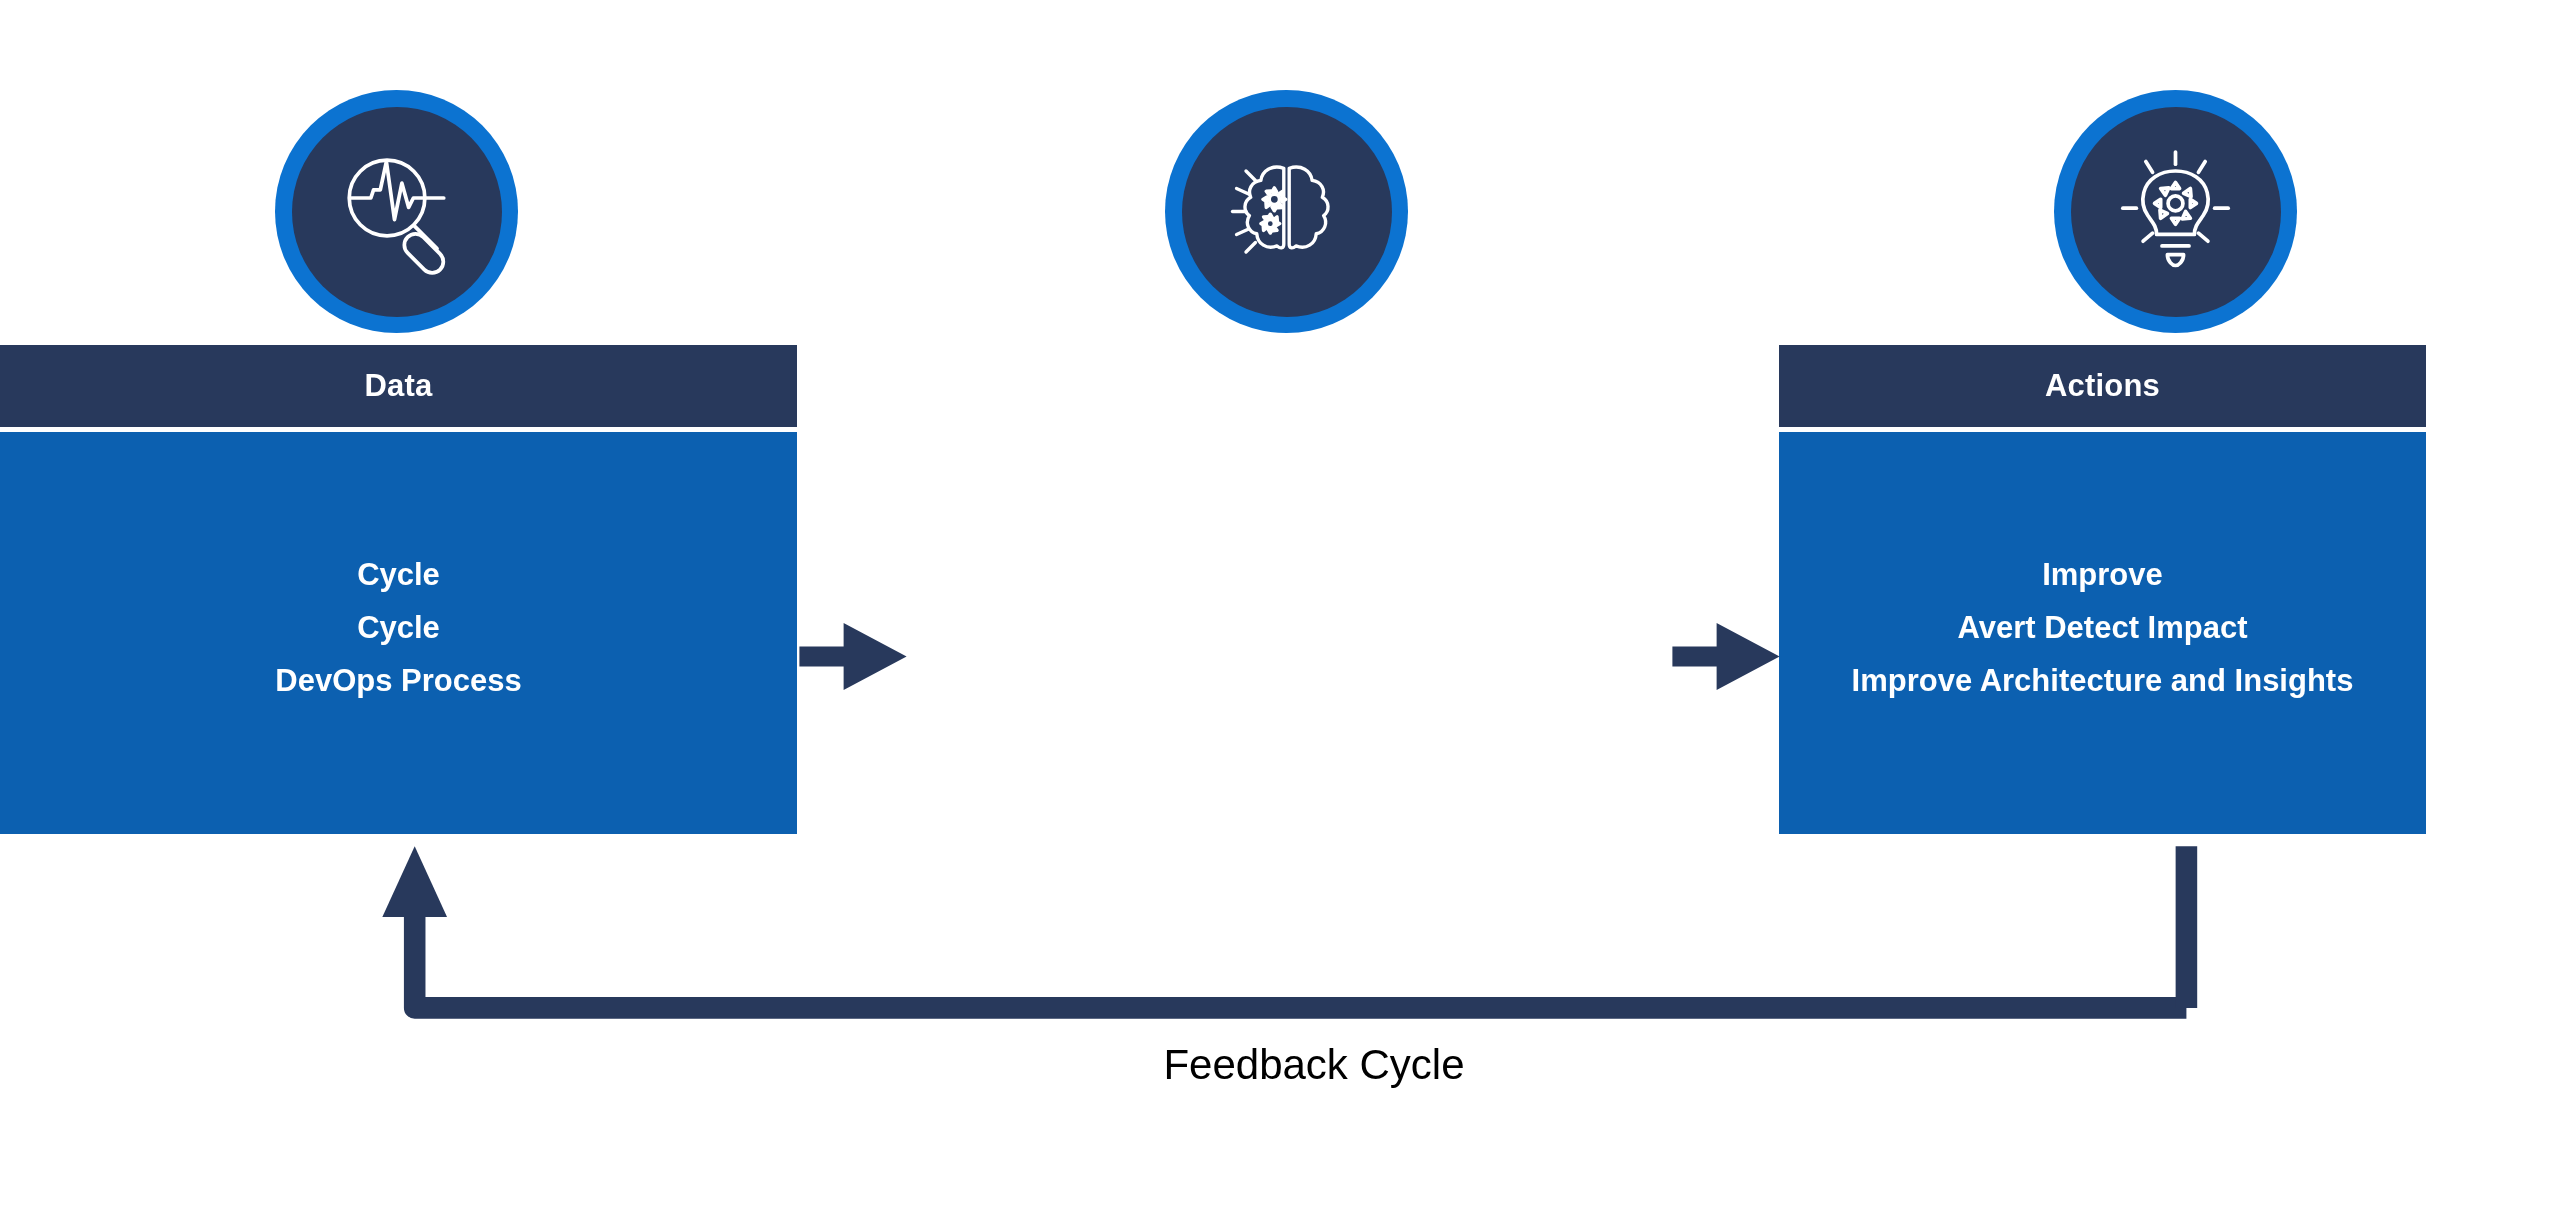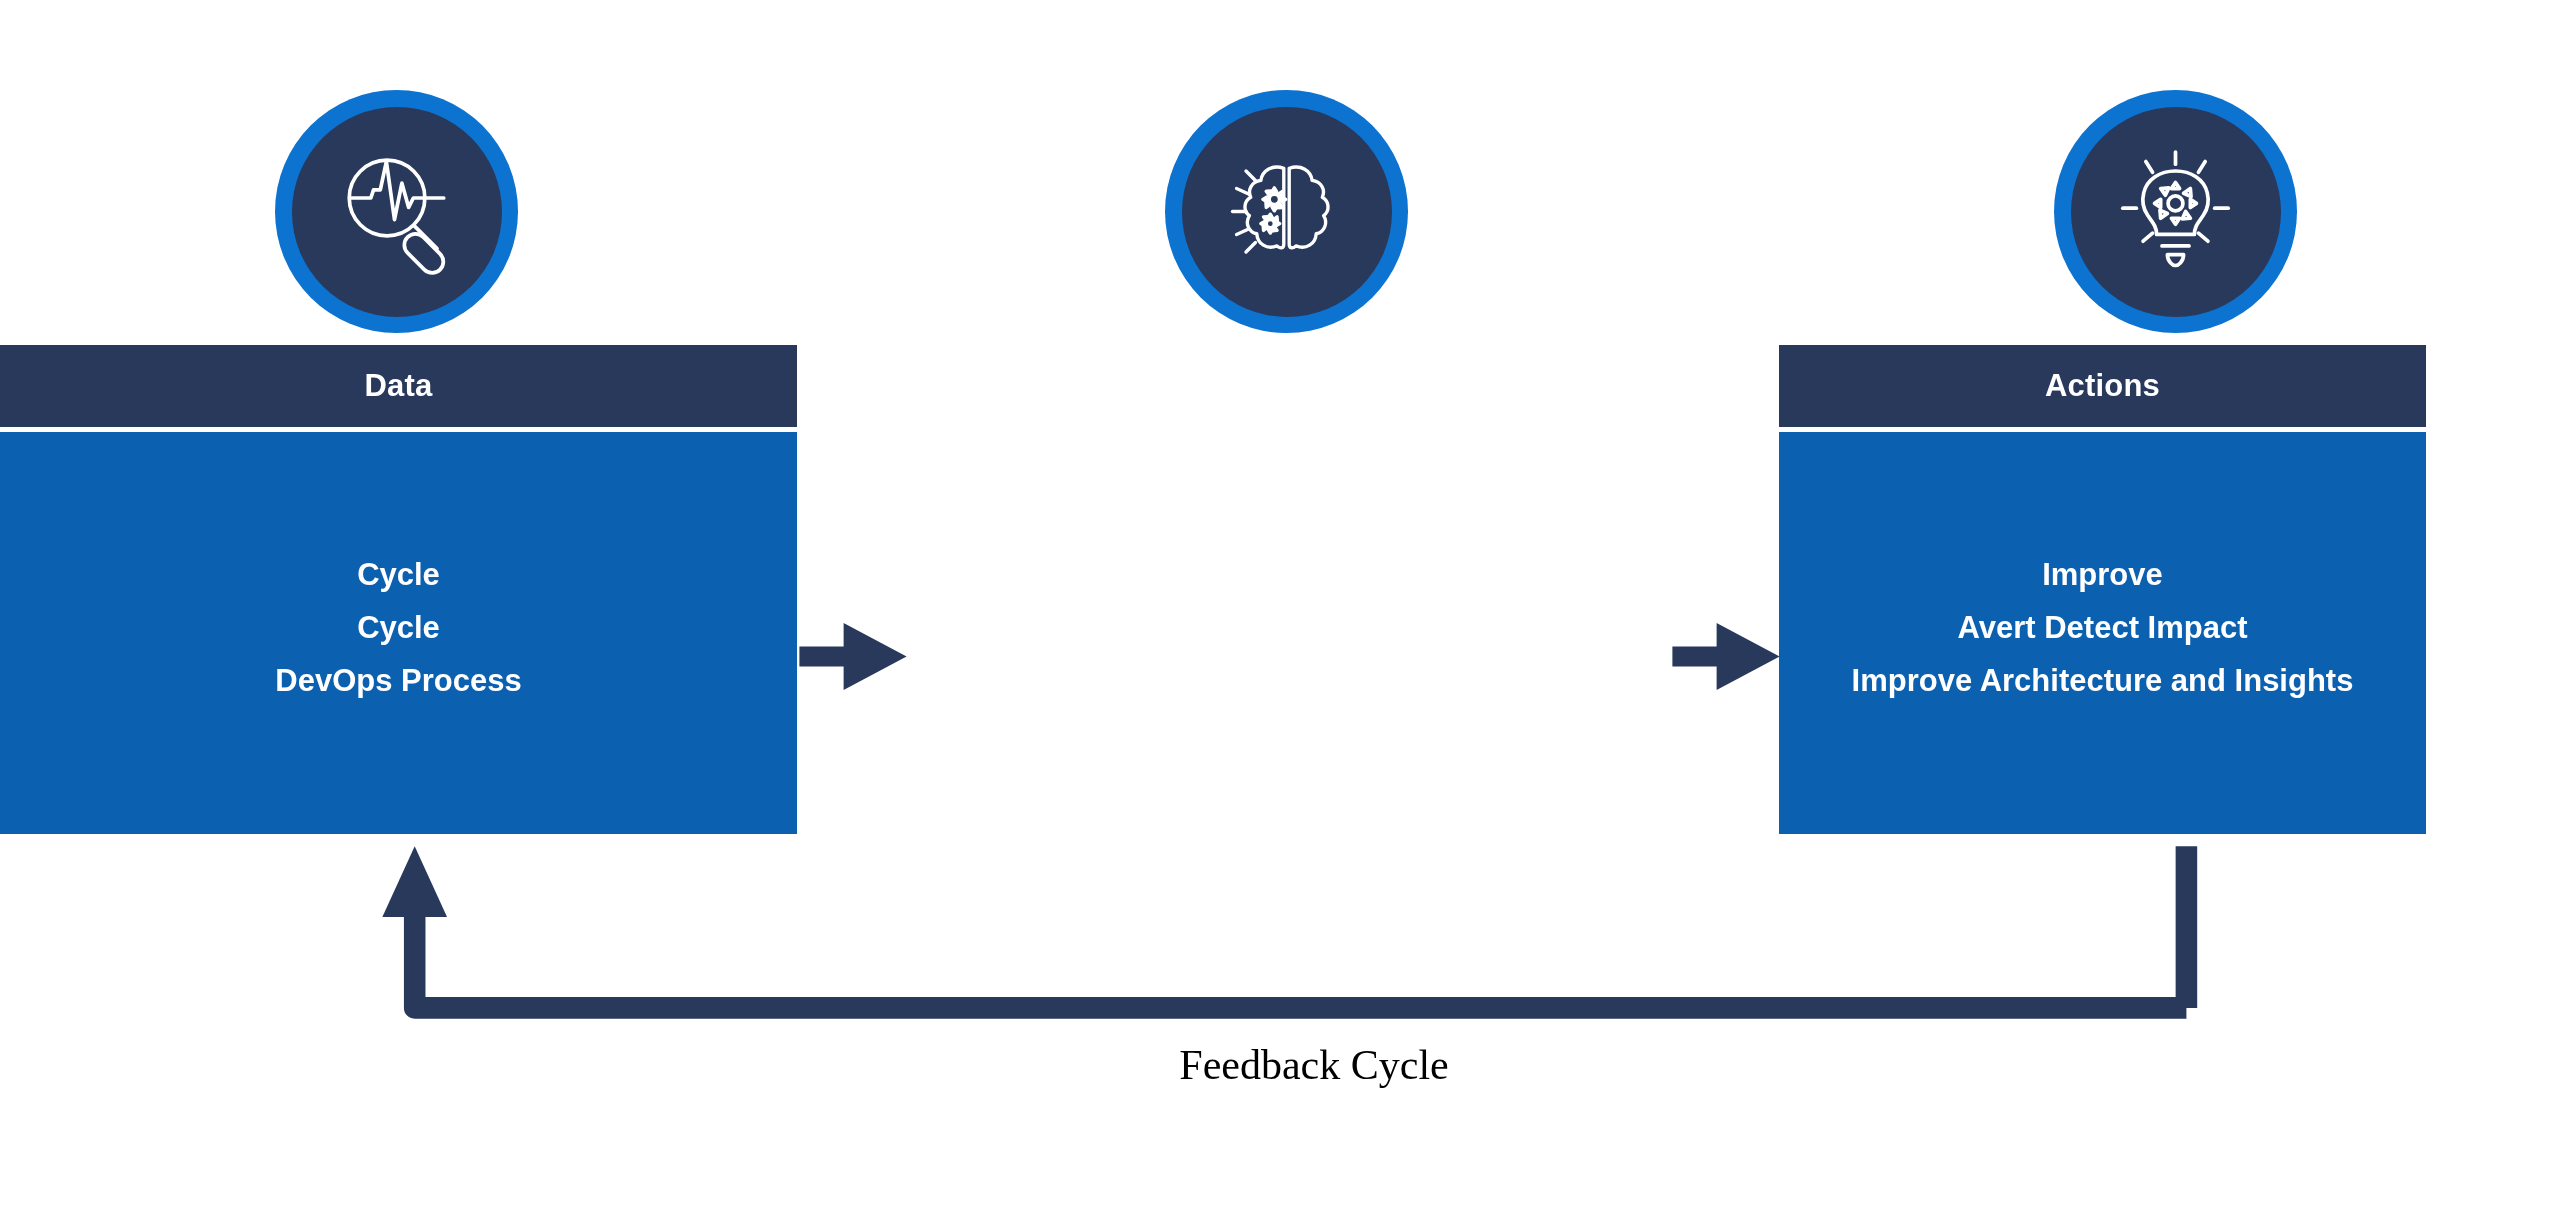--- a/index.html
+++ b/index.html
@@ -115,21 +115,20 @@
     position: absolute;
     left: 1078px;
     top: 1041px;
     width: 472px;
     text-align: center;
     color: #000000;
     font-size: 42px;
     font-weight: normal;
     font-stretch: condensed;
     white-space: nowrap;
-    font-family: Liberation Serif, serif;
   }
 </style>
 </head>
 <body>
 
 <div id="canvas">
 
   <div id="badge-data" class="badge">
     <div class="badge-inner">
       <span>

